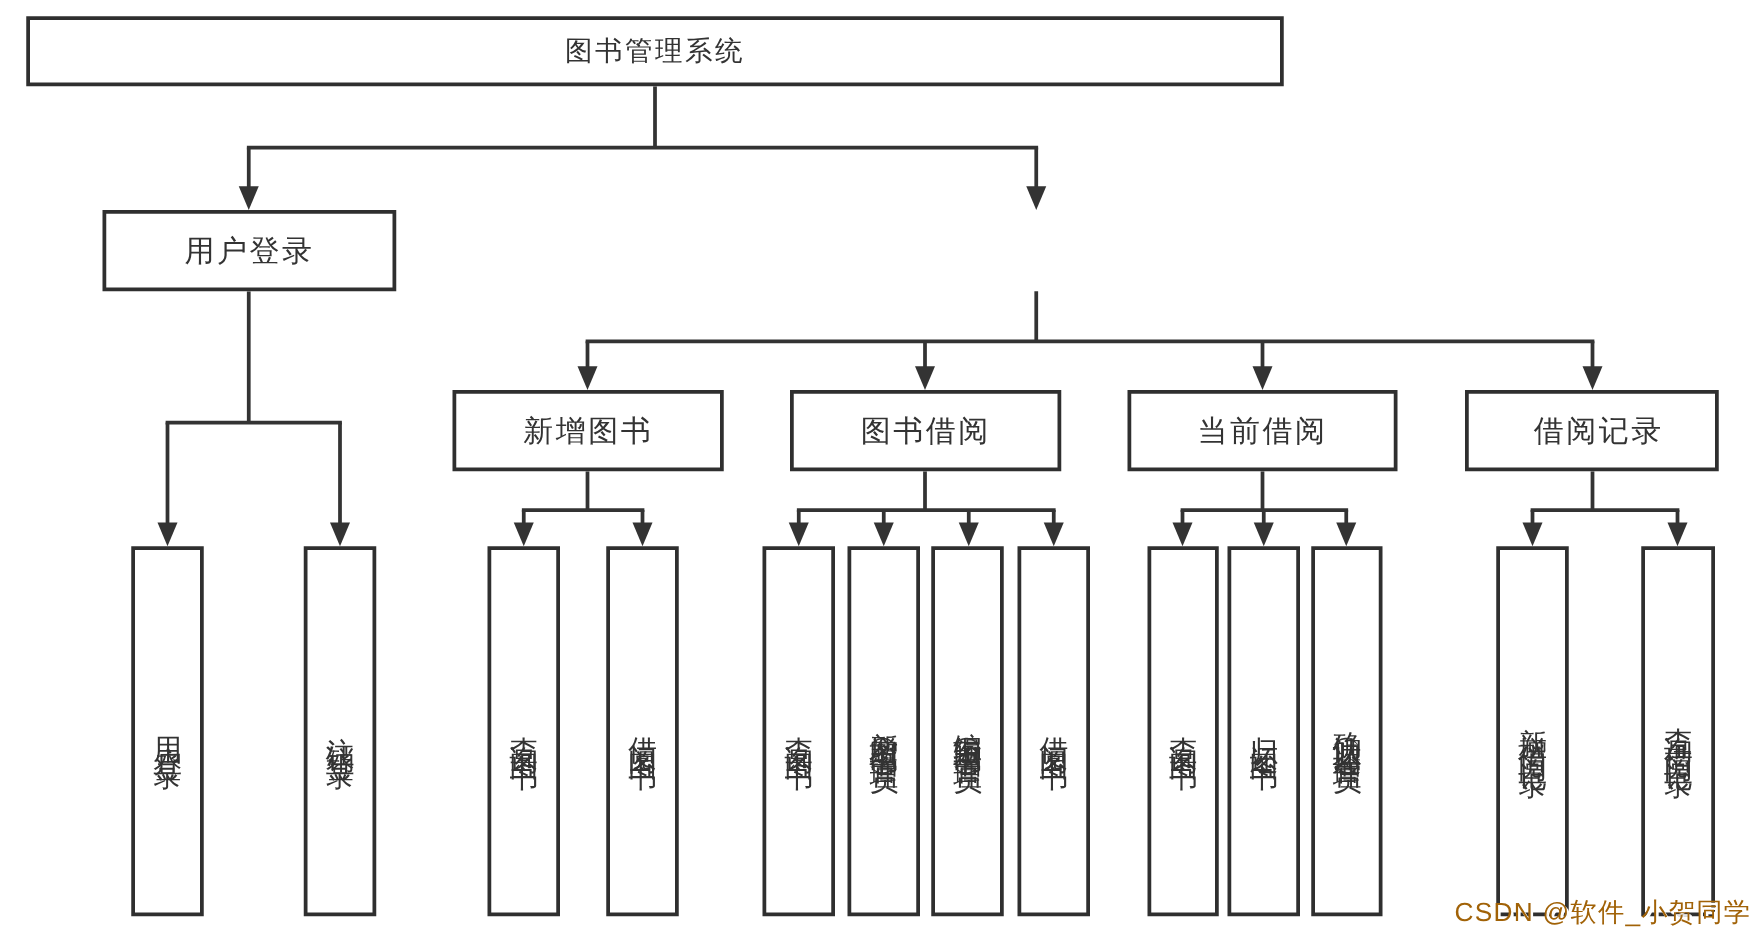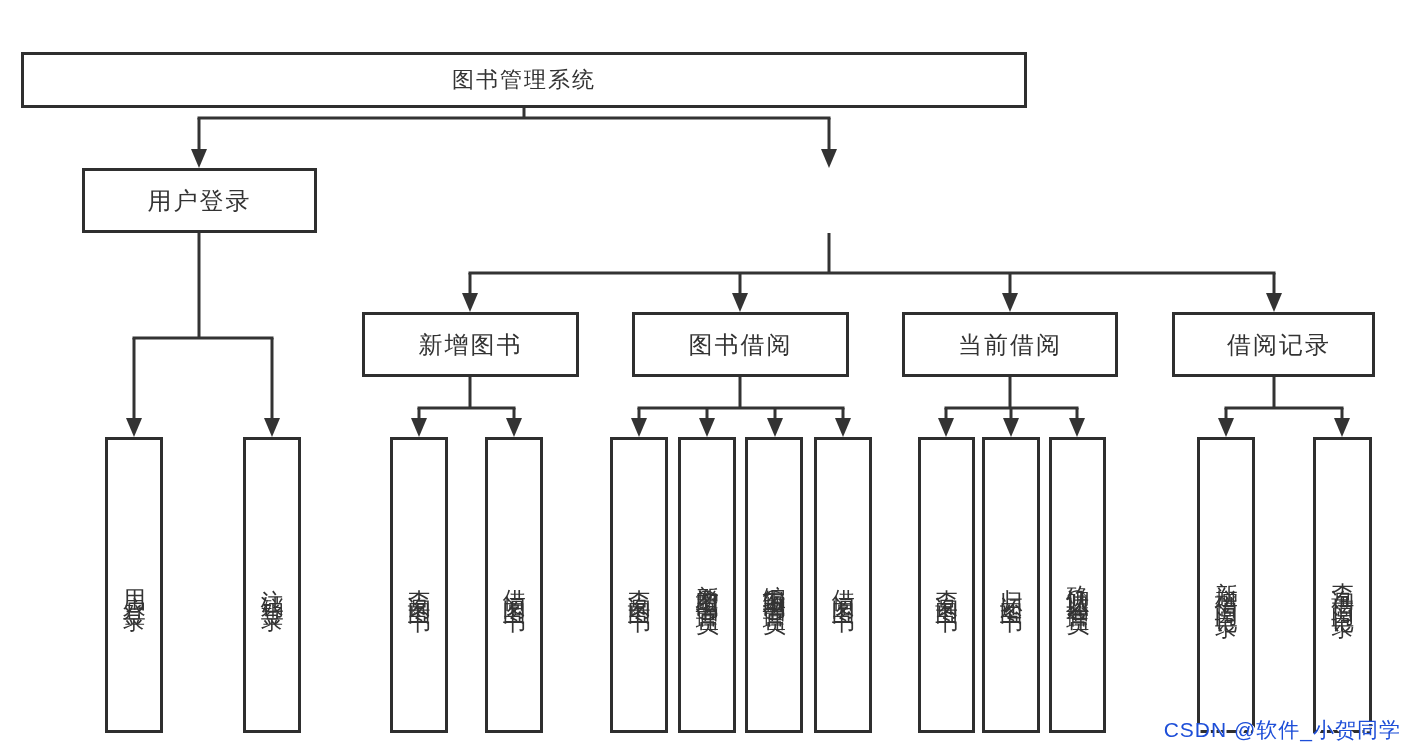--- a/index.html
+++ b/index.html
@@ -34,42 +34,41 @@
     z-index: 2;
   }
   .node-h {
     font-size: 24px;
     letter-spacing: 2px;
     white-space: nowrap;
   }
   .node-root {
     left: 21px; top: 13px; width: 1006px; height: 56px;
     font-size: 22px;
-    margin-top: 39px;
   }
   .leaf {
     top: 437px;
     height: 296px;
     width: 58px;
   }
   .vtext {
     writing-mode: vertical-rl;
     text-orientation: mixed;
     font-size: 23px;
     line-height: 1.1;
     letter-spacing: 7px;
     color: #333333;
   }
   #watermark {
     position: absolute;
     right: 4px;
     bottom: 3px;
     z-index: 3;
     font-size: 21px;
-    color: #1d4ed8;
+    color: #a16207;
     text-shadow: 1px 1px 0 #ffffff, 2px 2px 0 #ffffff;
     letter-spacing: 1px;
     white-space: nowrap;
   }
 </style>
 </head>
 <body>
 
 <div id="canvas">
 

